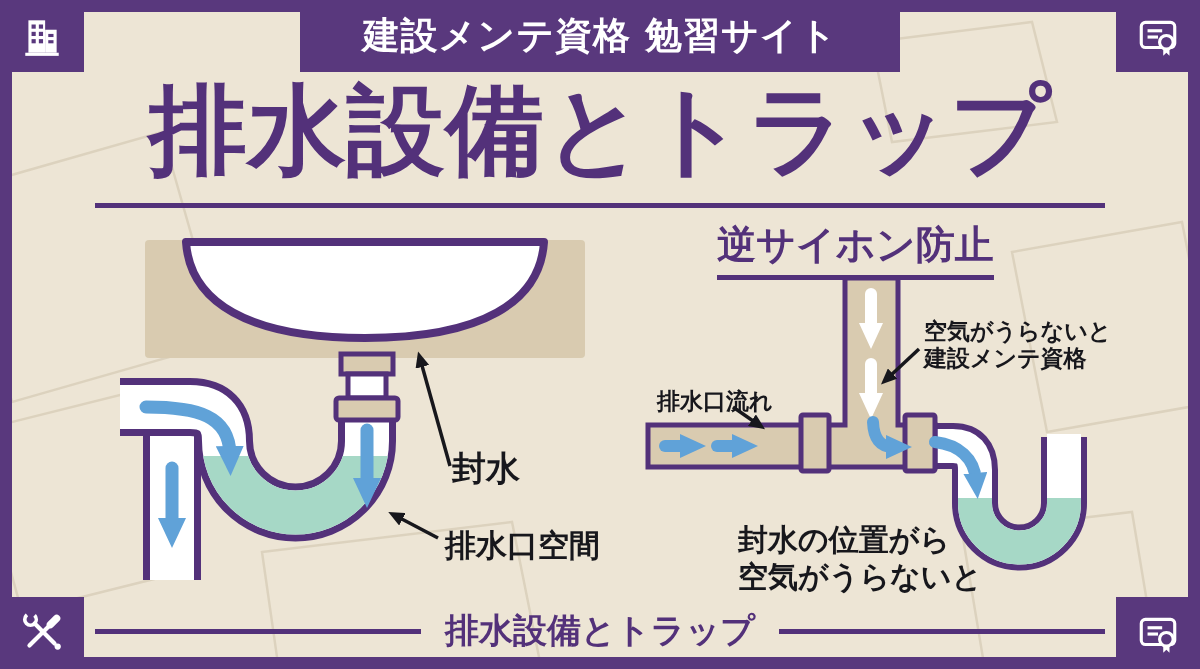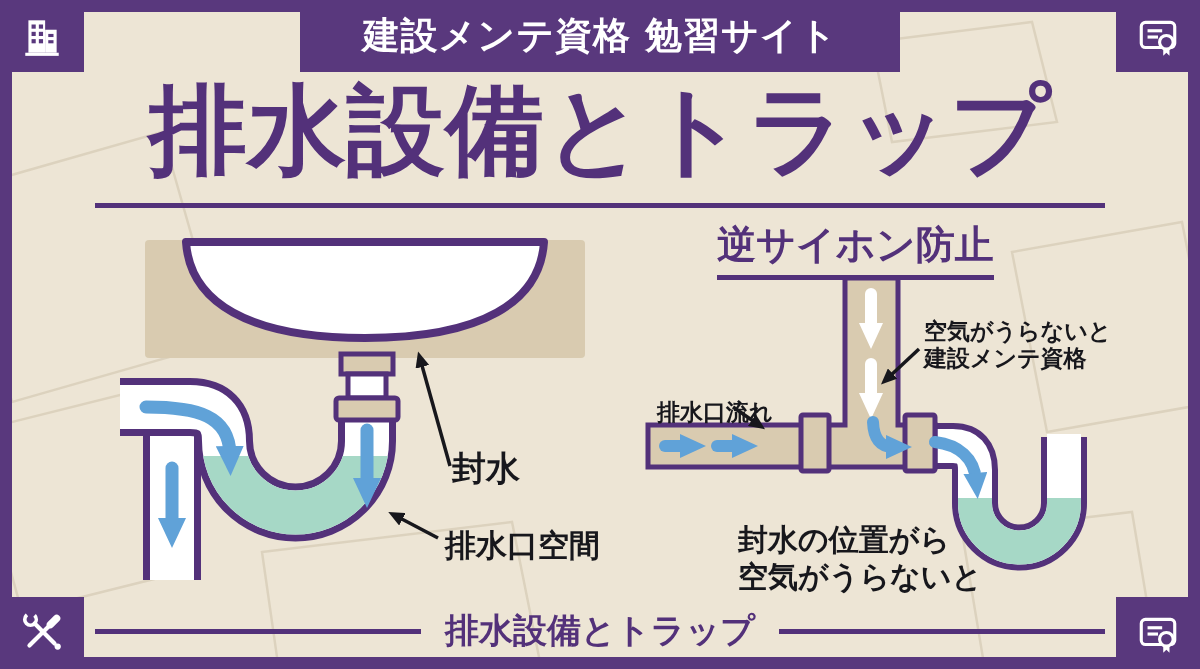--- a/index.html
+++ b/index.html
@@ -18,21 +18,21 @@
   .title-rule{position:absolute;left:95px;top:203px;width:1010px;height:5px;background:#53317a;z-index:2;}
   .diagram-left{position:absolute;left:120px;top:228px;width:520px;height:372px;z-index:2;}
   .diagram-right{position:absolute;left:635px;top:218px;width:530px;height:385px;z-index:2;}
   .art{position:absolute;left:0;top:0;width:100%;height:100%;}
   .lbl{position:absolute;color:#17171c;font-weight:800;white-space:nowrap;margin-top:8px;}
   .lbl-seal{left:332px;top:210px;font-size:34px;}
   .lbl-space{left:325px;top:289px;font-size:31px;}
   .rd-heading{position:absolute;left:82px;top:0;font-size:39px;font-weight:900;color:#53317a;
           border-bottom:5px solid #53317a;padding-bottom:3px;white-space:nowrap;}
   .lbl-air{left:289px;top:92px;font-size:23px;line-height:1.18;}
-  .lbl-flow{left:22px;top:171px;font-size:23px;}
+  .lbl-flow{left:22px;top:160px;font-size:23px;}
   .lbl-suck{left:16px;top:256px;font-size:23px;}
   .lbl-sealnote{left:103px;top:296px;font-size:30px;line-height:1.22;}
   .footer{position:absolute;left:95px;right:95px;top:606px;height:50px;display:flex;
           align-items:center;gap:24px;z-index:2;}
   .footer .rule{flex:1;height:5px;background:#53317a;}
   .footer .caption{font-size:34px;font-weight:900;color:#53317a;white-space:nowrap;}
 </style>
 </head>
 <body>
 

